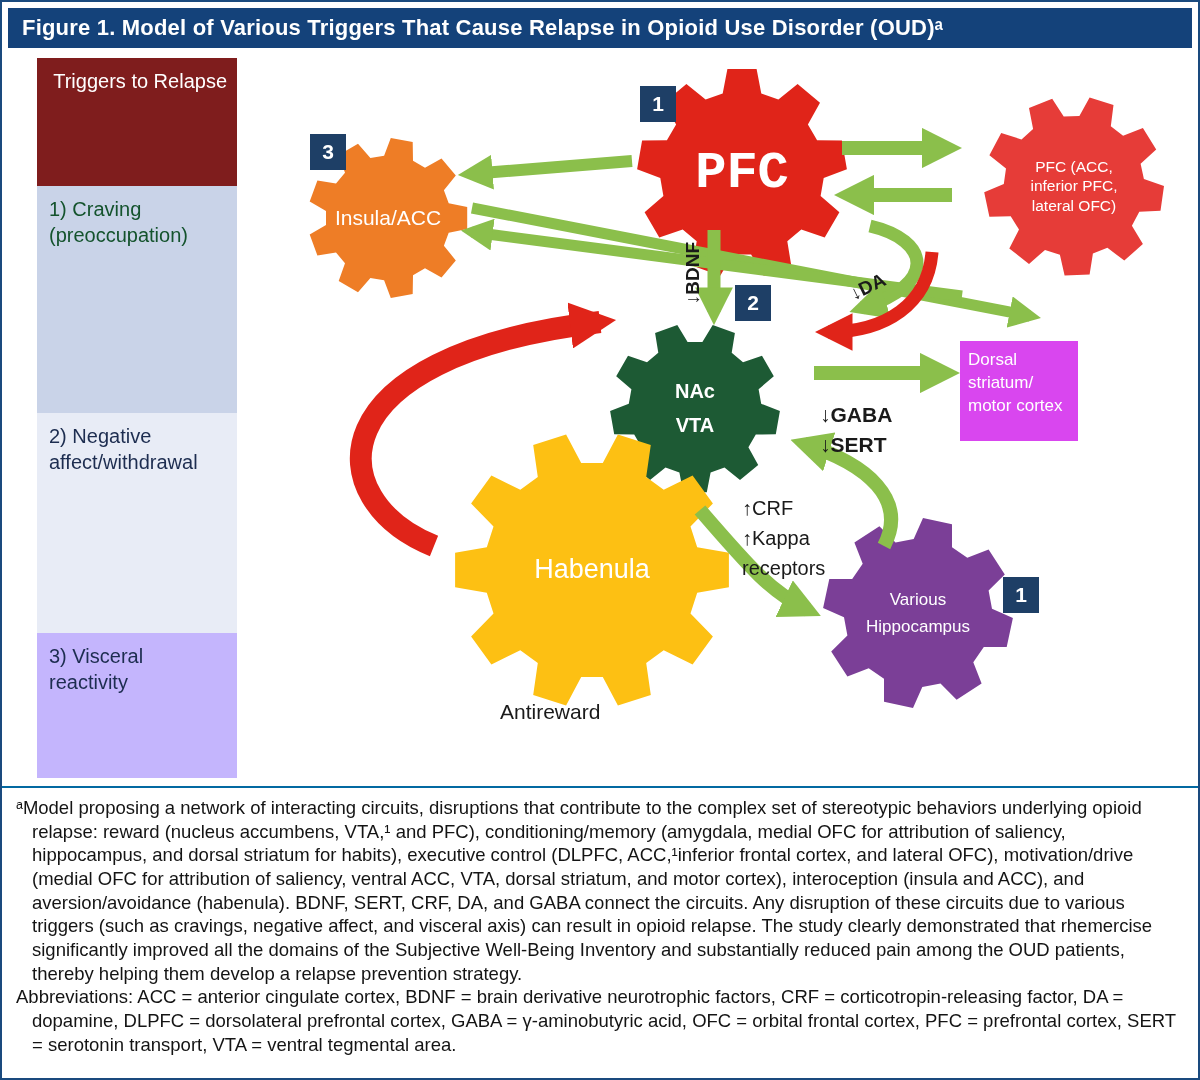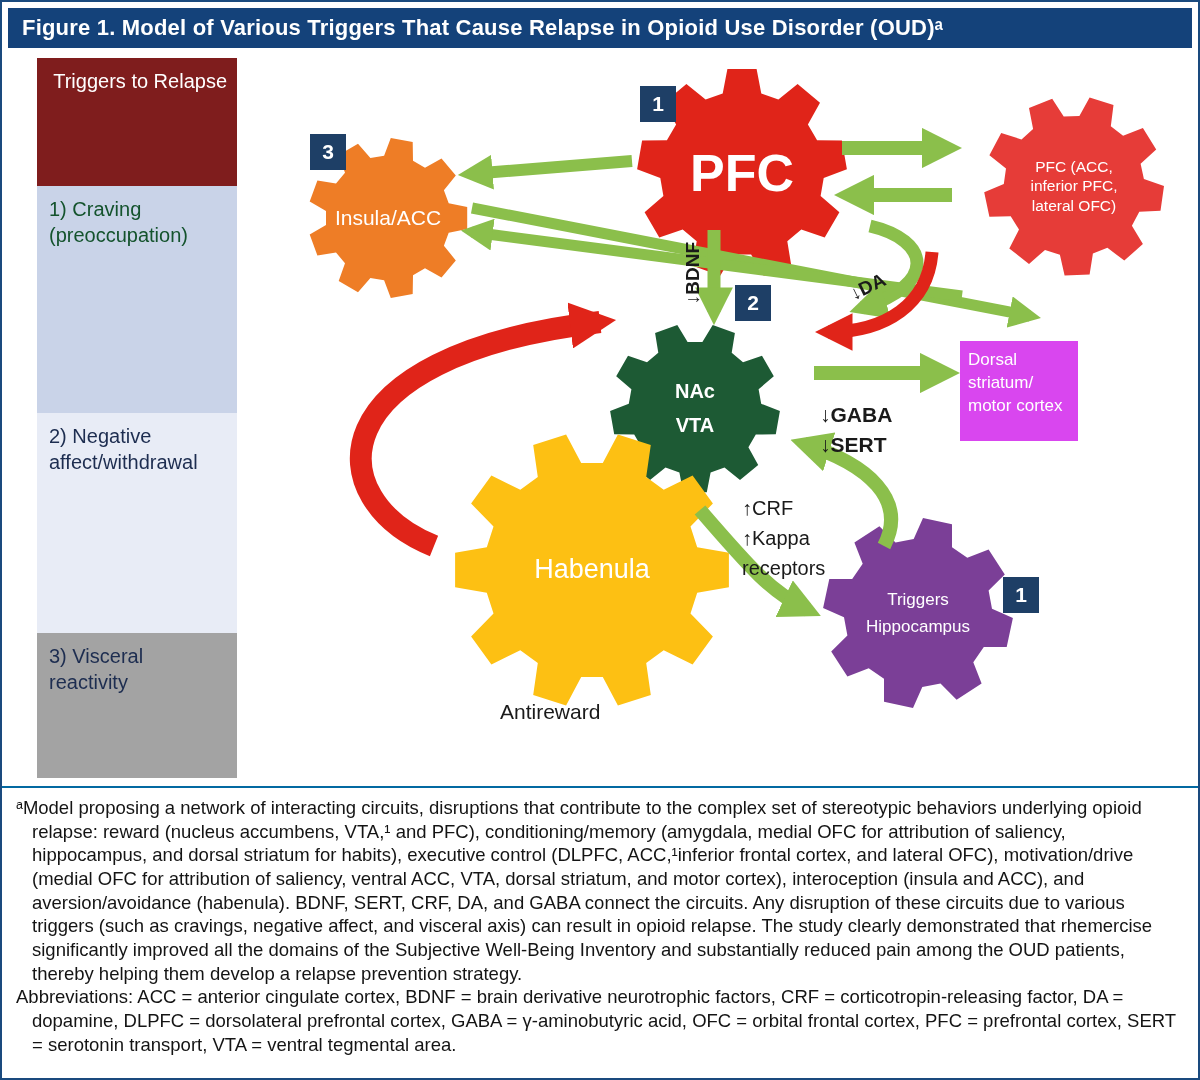--- a/index.html
+++ b/index.html
@@ -55,24 +55,24 @@
   <header class="title-bar" style="background: rgb(20, 66, 122);">
     <h1>Figure 1. Model of Various Triggers That Cause Relapse in Opioid Use Disorder (OUD)ᵃ</h1>
   </header>
 
   <div class="figure-body">
 
     <aside class="legend">
       <div class="legend-header" style="background: #7f1d1d; text-align: right;">Triggers to Relapse</div>
       <div class="legend-item1" style="background: rgb(201, 211, 232);">1) Craving (preoccupation)</div>
       <div class="legend-item2" style="background: rgb(232, 236, 246);">2) Negative affect/withdrawal</div>
-      <div class="legend-item3" style="background: #a3a3a3;">3) Visceral reactivity</div>
+      <div class="legend-item3" style="background: #c4b5fd;">3) Visceral reactivity</div>
     </aside>
 
-    <div class="gear-node" style="left:635px; top:20px; width:210px; height:210px;">
+    <div class="gear-node" style="left:635px; top:20px; width:210px; height:210px;font-family:Liberation Mono, monospace;">
       <svg width="210" height="210">
           <path fill="#e02419" d="M180.1 72.2L204.9 72.6L209.9 101.3L186.7 110.1L183.6 128.1L202.4 144.3L187.7 169.6L164.3 161.5L150.3 173.2L154.3 197.7L126.8 207.7L114.1 186.4L95.9 186.4L83.2 207.7L55.7 197.7L59.7 173.2L45.7 161.5L22.3 169.6L7.6 144.3L26.4 128.1L23.3 110.1L0.1 101.3L5.1 72.6L29.9 72.2L39.1 56.4L27.0 34.7L49.4 16.0L68.6 31.6L85.7 25.4L90.4 1.0L119.6 1.0L124.3 25.4L141.4 31.6L160.6 16.0L183.0 34.7L170.9 56.4Z"></path>
         </svg>
       <div class="gear-label lbl-pfc">PFC</div>
     </div>
 
     <div class="gear-node" style="left:982px; top:48px; width:180px; height:180px;">
       <svg width="180" height="180">
           <path fill="#e63c38" d="M159.9 83.1L180.0 90.0L176.5 114.8L155.3 115.8L147.9 129.7L158.9 147.9L140.3 164.6L123.4 151.8L108.9 157.6L105.6 178.6L80.6 179.5L75.9 158.8L61.0 153.9L45.0 167.9L25.3 152.5L35.0 133.6L26.7 120.3L5.4 120.8L0.2 96.3L19.8 88.0L22.0 72.5L5.4 59.2L17.2 37.1L37.5 43.4L49.1 32.9L45.0 12.1L68.2 2.7L79.7 20.6L95.4 20.0L105.6 1.4L129.5 9.1L126.8 30.2L139.1 39.8L158.9 32.1L172.2 53.4L156.6 67.8Z"></path>
         </svg>
@@ -101,21 +101,21 @@
           <path fill="#fdc013" d="M243.2 115.2L274.9 120.7L274.9 155.3L243.2 160.8L236.5 181.4L258.9 204.5L238.6 232.5L209.7 218.3L192.2 231.0L196.8 262.9L163.9 273.6L148.8 245.1L127.2 245.1L112.1 273.6L79.2 262.9L83.8 231.0L66.3 218.3L37.4 232.5L17.1 204.5L39.5 181.4L32.8 160.8L1.1 155.3L1.1 120.7L32.8 115.2L39.5 94.6L17.1 71.5L37.4 43.5L66.3 57.7L83.8 45.0L79.2 13.1L112.1 2.4L127.2 30.9L148.8 30.9L163.9 2.4L196.8 13.1L192.2 45.0L209.7 57.7L238.6 43.5L258.9 71.5L236.5 94.6Z"></path>
         </svg>
       <div class="gear-label lbl-habenula">Habenula</div>
     </div>
 
     <div class="gear-node" style="left:821px; top:470px; width:190px; height:190px;">
       <svg width="190" height="190">
           <path fill="#7b3f97" d="M169.0 90.7L189.9 100.0L183.7 129.0L160.8 129.0L150.3 144.3L158.6 165.6L133.6 181.8L117.5 165.6L99.3 169.0L90.0 189.9L61.0 183.7L61.0 160.8L45.7 150.3L24.4 158.6L8.2 133.6L24.4 117.5L21.0 99.3L0.1 90.0L6.3 61.0L29.2 61.0L39.7 45.7L31.4 24.4L56.4 8.2L72.5 24.4L90.7 21.0L100.0 0.1L129.0 6.3L129.0 29.2L144.3 39.7L165.6 31.4L181.8 56.4L165.6 72.5Z"></path>
         </svg>
       <div class="gear-label lbl-amyg">
-        <span>Triggers</span>
+        <span>Various</span>
         <span>Hippocampus</span>
       </div>
     </div>
 
     <div class="box-node" style="left: 958px; top: 293px; width: 118px; height: 100px; background: #d946ef;">Dorsal striatum/ motor cortex</div>
 
     <svg class="arrows" width="1200" height="738" viewBox="0 0 1200 738">
       <defs>
         <marker id="hG" viewBox="0 0 10 10" refX="6.5" refY="5" markerWidth="2.9" markerHeight="2.9" orient="auto">
           <path d="M0 0 L10 5 L0 10 Z" fill="#8bbf4b"></path>

